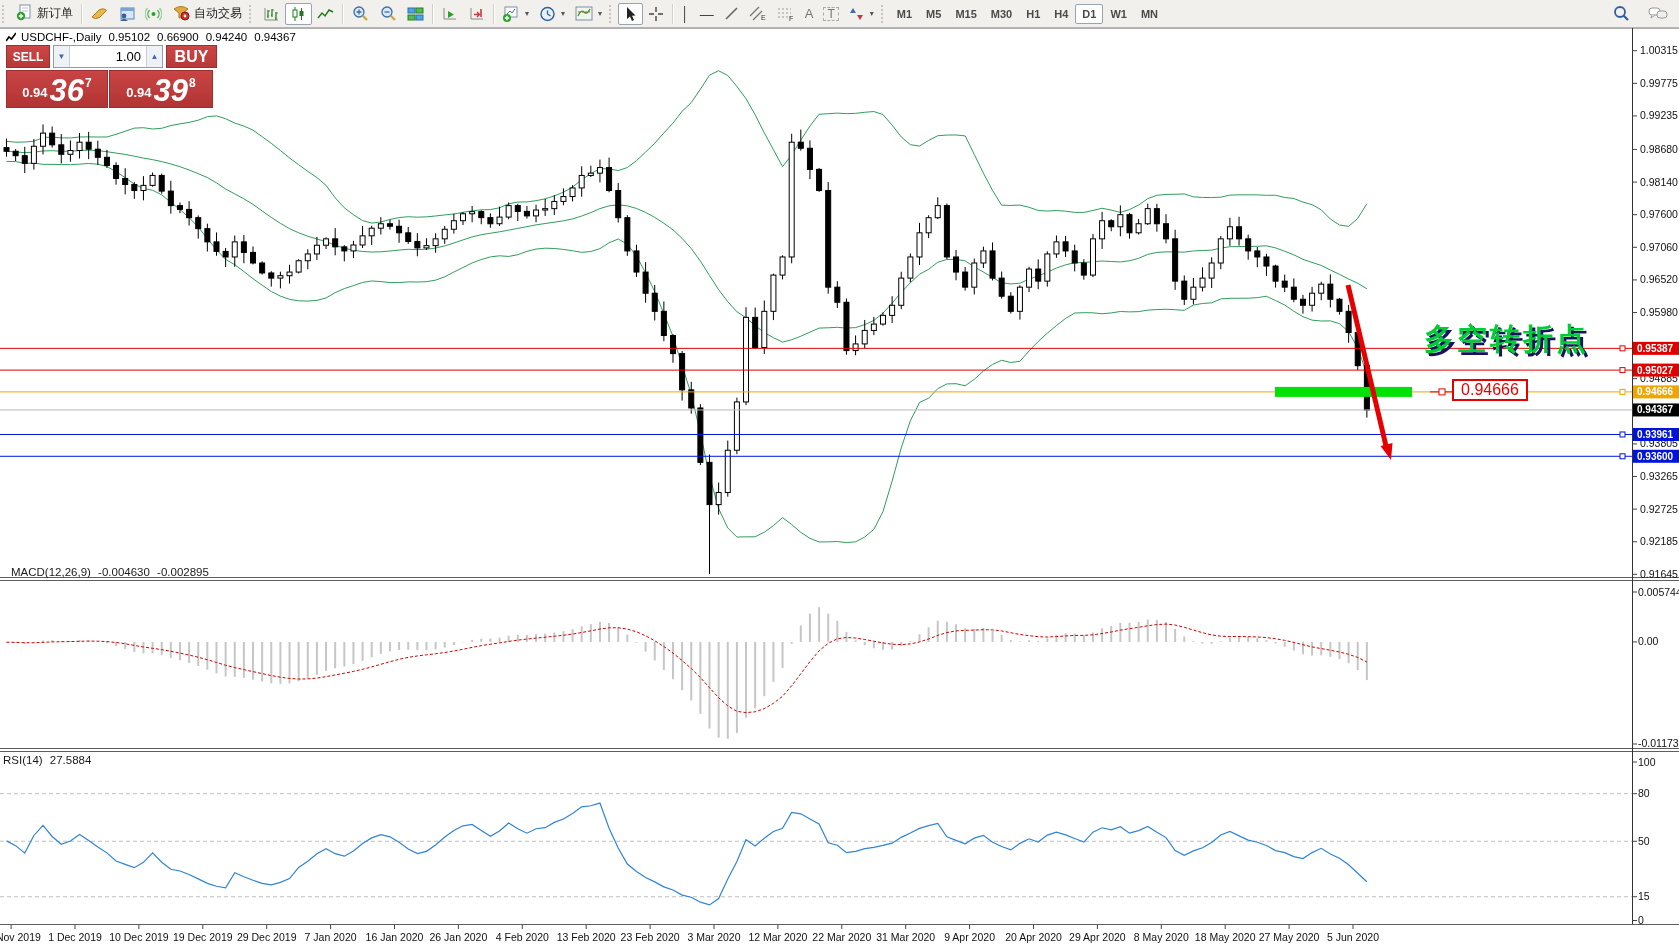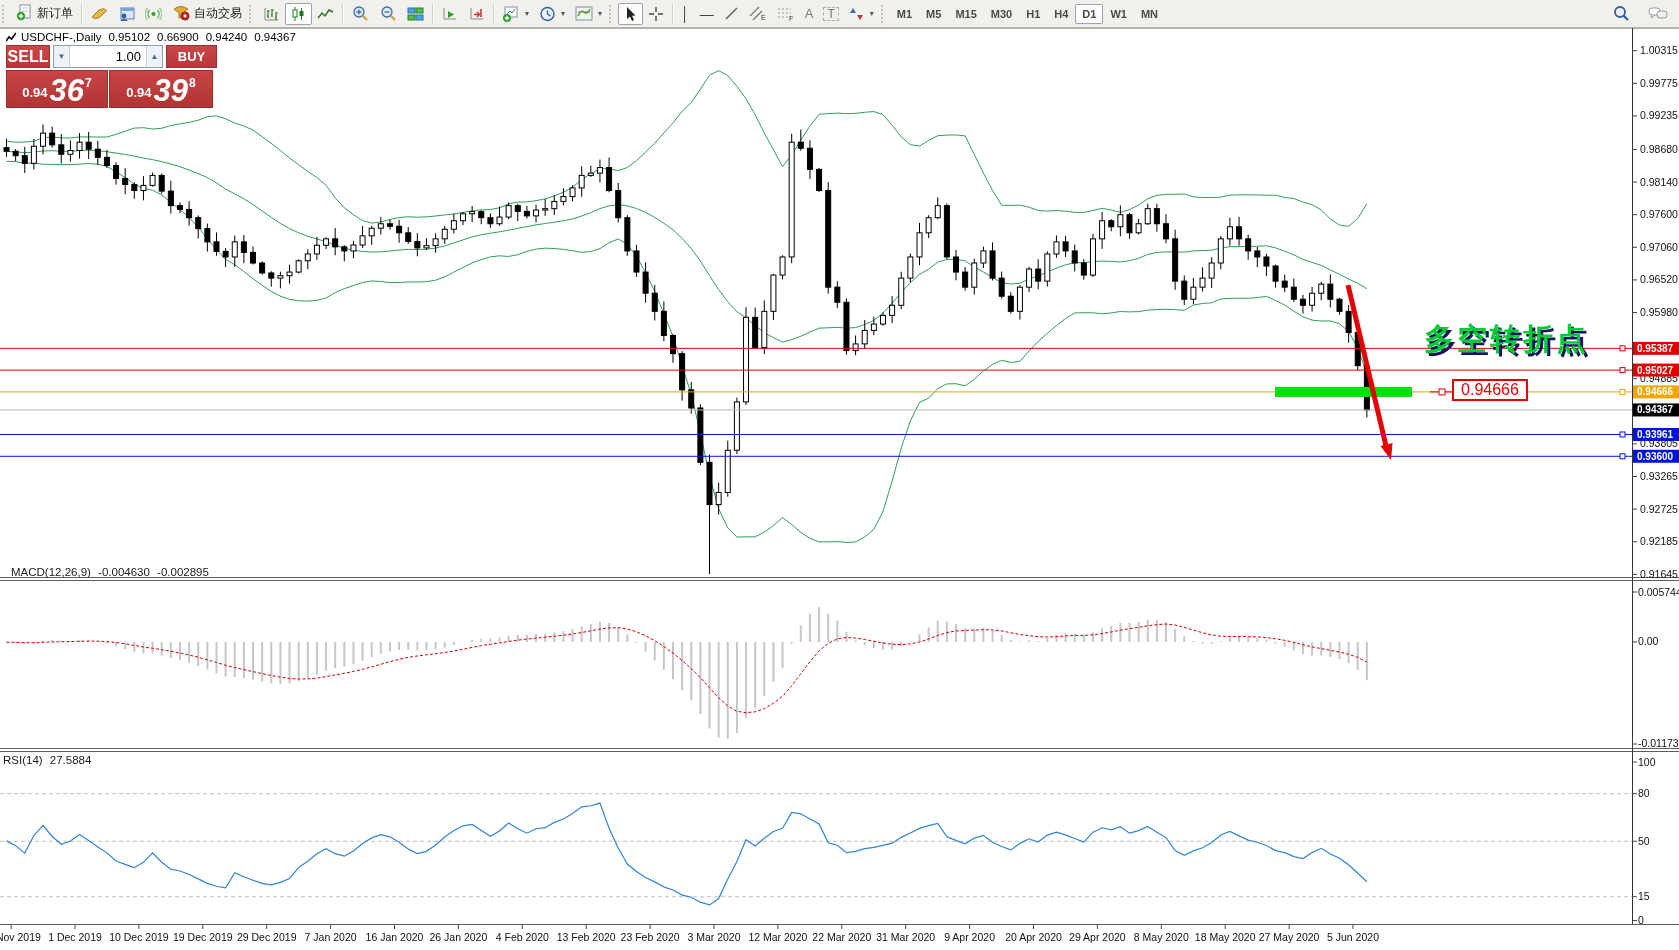--- a/index.html
+++ b/index.html
@@ -17,22 +17,22 @@
   .glyph{font-size:14px;color:#444;line-height:1;}
   .tf{font-size:11px;font-weight:bold;color:#4a4a4a;padding:0 6px;height:20px;display:flex;align-items:center;}
   .tb-right{margin-left:auto;display:flex;align-items:center;margin-right:6px;gap:8px;}
   
   .overlay{position:absolute;z-index:5;}
   .chart-header{left:6px;top:31px;font-size:11.5px;color:#000;display:flex;align-items:center;gap:5px;}
   .chart-header span{margin-right:2px;}
   
   .tp-btn{position:absolute;background:linear-gradient(#cc4747,#b63838);color:#fff;font-weight:bold;
           display:flex;align-items:center;justify-content:center;z-index:6;border:1px solid #9c2f2f;}
-  .tp-sell{left:6px;top:45px;width:44px;height:23px;font-size:16px;}
-  .tp-buy{left:166px;top:45px;width:51px;height:23px;font-size:13px;}
+  .tp-sell{left:6px;top:45px;width:44px;height:23px;font-size:12px;}
+  .tp-buy{left:166px;top:45px;width:51px;height:23px;font-size:16px;}
   .tp-vol{position:absolute;left:53px;top:45px;width:110px;height:23px;background:#fff;border:1px solid #8aa0b8;
           display:flex;z-index:6;box-sizing:border-box;}
   .tp-vol .spin{width:16px;background:#eef1f5;border:0;color:#4466aa;font-size:8px;display:flex;
                 align-items:center;justify-content:center;}
   .tp-vol .spin.left{border-right:1px solid #c3cedb;}
   .tp-vol .spin.right{border-left:1px solid #c3cedb;}
   .tp-vol input{flex:1;border:0;outline:0;text-align:right;font-size:13px;padding:0 5px;min-width:0;
                 font-family:"Liberation Sans",sans-serif;}
   .tp-price{position:absolute;background:linear-gradient(#c94444,#b23434);color:#fff;z-index:6;
             display:flex;align-items:flex-end;justify-content:center;padding-bottom:3px;border:1px solid #9c2f2f;}

